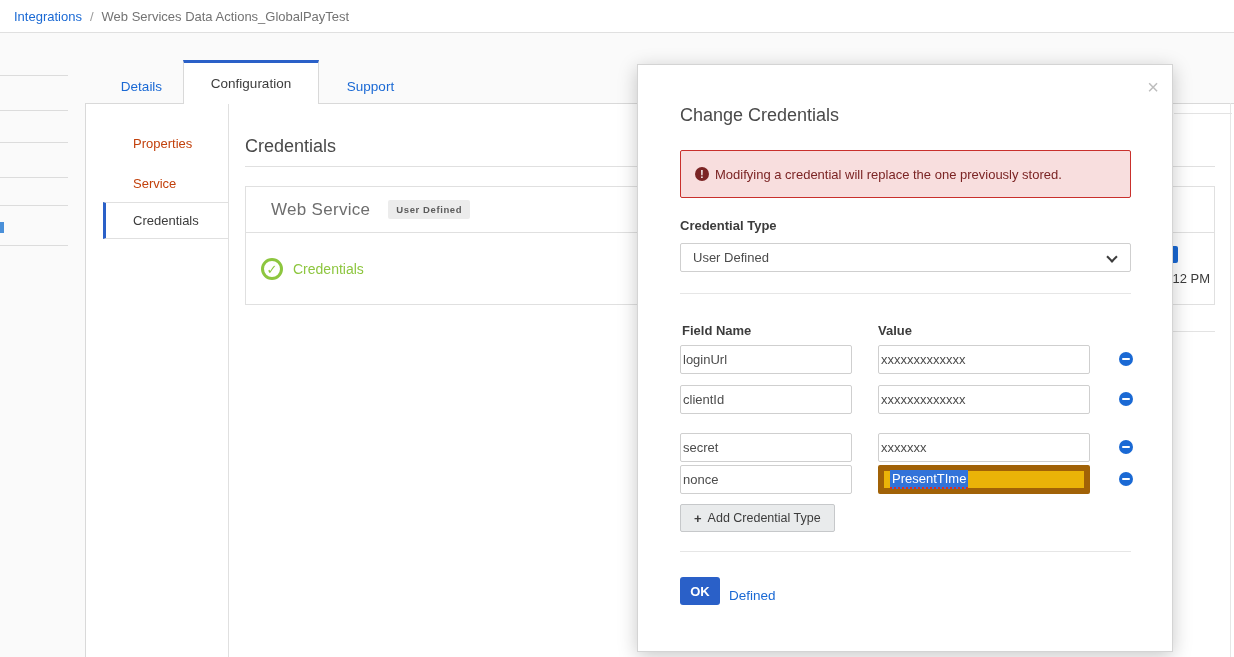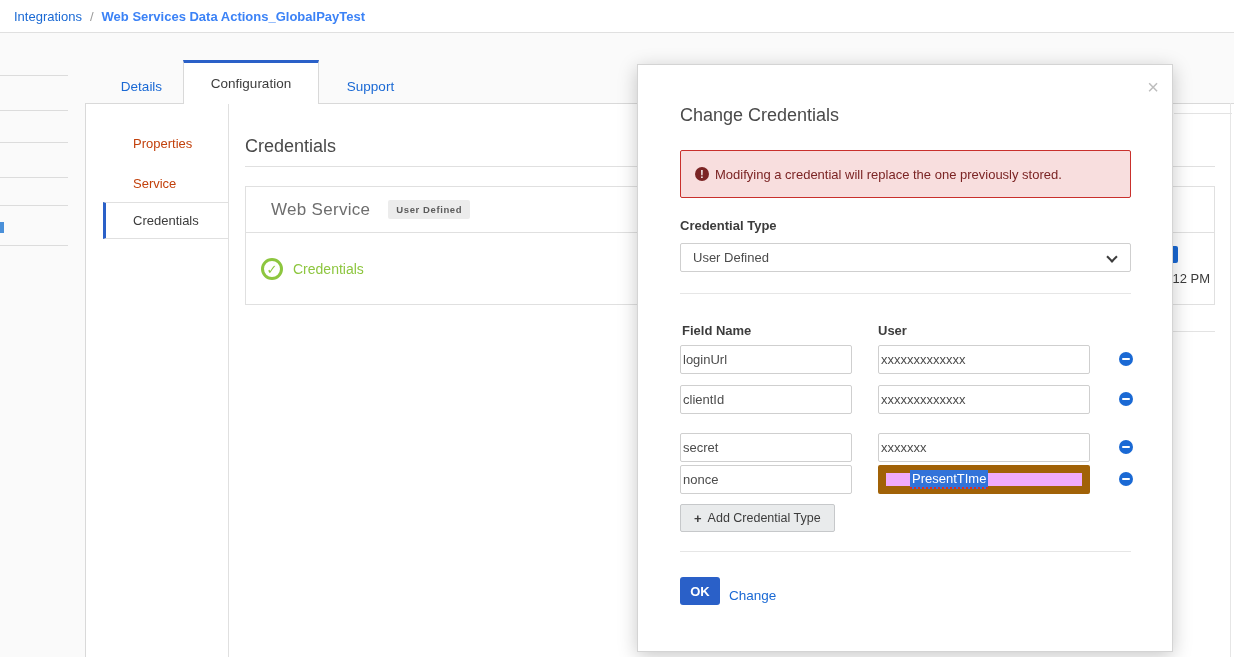--- a/index.html
+++ b/index.html
@@ -6,21 +6,21 @@
   html,body { width:1234px; height:657px; background:#fff; overflow:hidden;
               font-family:"Liberation Sans","DejaVu Sans",sans-serif; color:#3c3c3c; }
   .screen { position:relative; width:1234px; height:657px; }
 
   
   .breadcrumb-bar { position:absolute; left:0; top:0; width:1234px; height:33px;
                     background:#fff; border-bottom:1px solid #e0e0e0;
                     display:flex; align-items:center; padding-left:14px; font-size:13px; }
   .breadcrumb-bar a { color:#1a69d4; text-decoration:none; cursor:pointer; }
   .breadcrumb-bar .sep { color:#9a9a9a; margin:0 8px; }
-  .breadcrumb-bar .current { color:#3b82f6;font-weight:bold; }
+  .breadcrumb-bar .current { color:#737373; }
 
   
   .page-bg { position:absolute; left:0; top:33px; width:1234px; height:624px; background:#fafafa; }
   .strip-line { position:absolute; left:0; width:68px; height:1px; background:#dcdcdc; }
   .blue-sliver { position:absolute; left:0; top:222px; width:4px; height:11px; background:#4a90d9; }
 
   
   .panel { position:absolute; left:85px; top:103px; width:1149px; height:554px;
            background:#fff; border-top:1px solid #d9d9d9; border-left:1px solid #d9d9d9; }
   .panel-right-border { position:absolute; left:1230px; top:103px; width:1px; height:554px; background:#e6e6e6; }
@@ -95,22 +95,22 @@
   .col-value { position:absolute; left:198px; top:0; }
 
   .field-row { position:absolute; left:42px; width:451px; height:29px; }
   .row-0 { top:280px; } .row-1 { top:320px; } .row-2 { top:353px;margin-top:15px; } .row-3 { top:400px; }
   .txt { position:absolute; top:0; height:29px; border:1px solid #cfcfcf; border-radius:2px;
          background:#fff; font-size:13px; color:#4c4c4c; padding:0 2px;
          font-family:"Liberation Sans","DejaVu Sans",sans-serif; outline:none; }
   .txt.name { left:0; width:172px; }
   .txt.val  { left:198px; width:212px; }
   .focus-input { position:absolute; left:198px; top:0; width:212px; height:29px;
-                 border:8px solid #a16207; border-radius:2px; background:#f0abfc;
-                 display:flex; align-items:center; padding-left:24px; }
+                 border:6px solid #a16207; border-radius:2px; background:#eab308;
+                 display:flex; align-items:center; padding-left:6px; }
   .sel-text { background:#3273d9; color:#fff; font-size:13px; padding:1px 2px;
               border-bottom:2px dotted #d93025; }
   .minus-icon { position:absolute; left:439px; top:7px; width:14px; height:14px;
                 border-radius:50%; background:#1a69d4; cursor:pointer; }
   .minus-icon::after { content:""; position:absolute; left:3px; right:3px; top:6px; height:2px;
                        background:#fff; border-radius:1px; }
 
   .add-field-btn { position:absolute; left:42px; top:439px; height:28px;
                    display:inline-flex; align-items:center; padding:0 13px;
                    background:#e9ebec; border:1px solid #c6c8ca; border-radius:2px;
@@ -186,21 +186,21 @@
     <div class="field-label ct-label">Credential Type</div>
     <div class="select-box">
       <span>User Defined</span>
       <span class="chevron"></span>
     </div>
 
     <div class="modal-divider divider-1"></div>
 
     <div class="cols">
       <span class="field-label col-name">Field Name</span>
-      <span class="field-label col-value">User</span>
+      <span class="field-label col-value">Value</span>
     </div>
 
     <div class="field-row row-0">
       <input class="txt name" value="loginUrl" style="">
       <input class="txt val" value="xxxxxxxxxxxxx" style="">
       <span class="minus-icon"></span>
     </div>
 
     <div class="field-row row-1">
       <input class="txt name" value="clientId" style="">
@@ -223,16 +223,16 @@
     </div>
 
     <div class="add-field-btn">
       <span class="plus-glyph">+</span>
       <span>Add Credential Type</span>
     </div>
 
     <div class="modal-divider divider-2"></div>
 
     <button class="ok-btn">OK</button>
-    <a class="cancel-link">Change</a>
+    <a class="cancel-link">Defined</a>
   </div>
 
 </div>
 
 </body></html>

